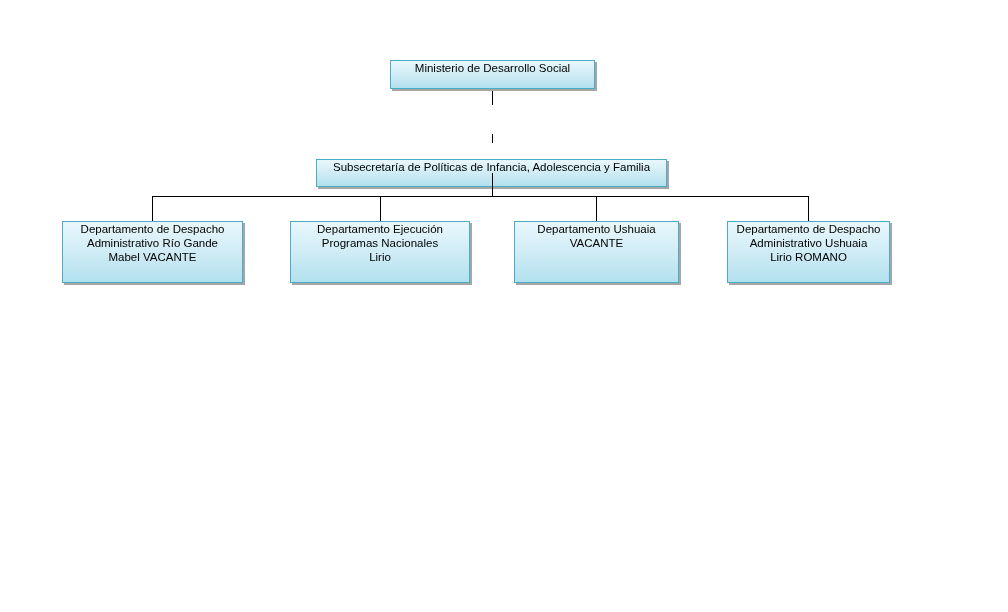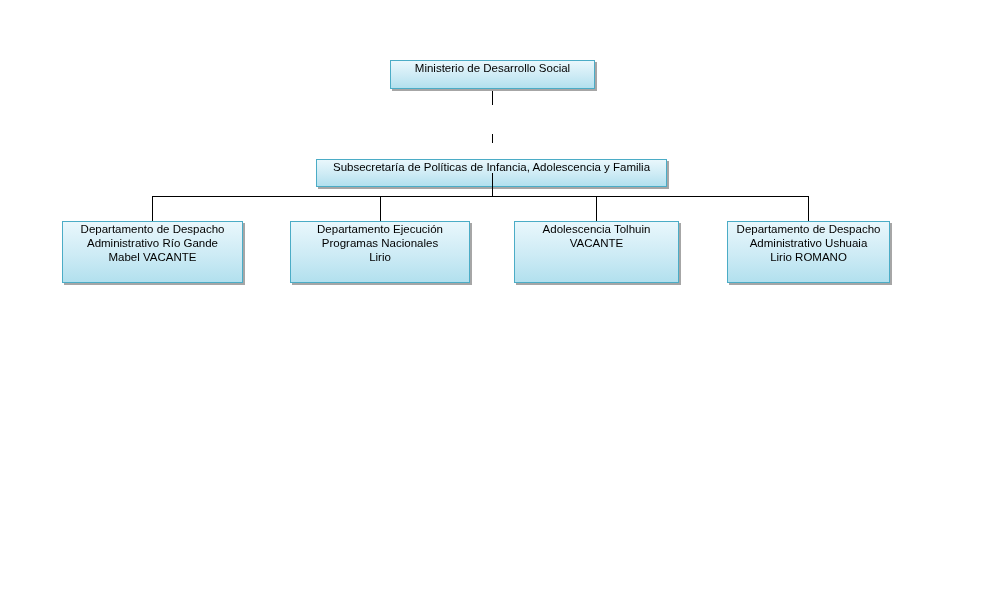--- a/index.html
+++ b/index.html
@@ -75,21 +75,21 @@
     <div>Mabel VACANTE</div>
   </div>
 
   <div class="node" style="left:290px;top:221px;width:180px;height:62px;">
     <div>Departamento Ejecución</div>
     <div>Programas Nacionales</div>
     <div>Lirio</div>
   </div>
 
   <div class="node" style="left:514px;top:221px;width:165px;height:62px;">
-    <div>Adolescencia Tolhuin</div>
+    <div>Departamento Ushuaia</div>
     <div>VACANTE</div>
   </div>
 
   <div class="node" style="left:727px;top:221px;width:163px;height:62px;">
     <div>Departamento de Despacho</div>
     <div>Administrativo Ushuaia</div>
     <div>Lirio ROMANO</div>
   </div>
 
 </div>

